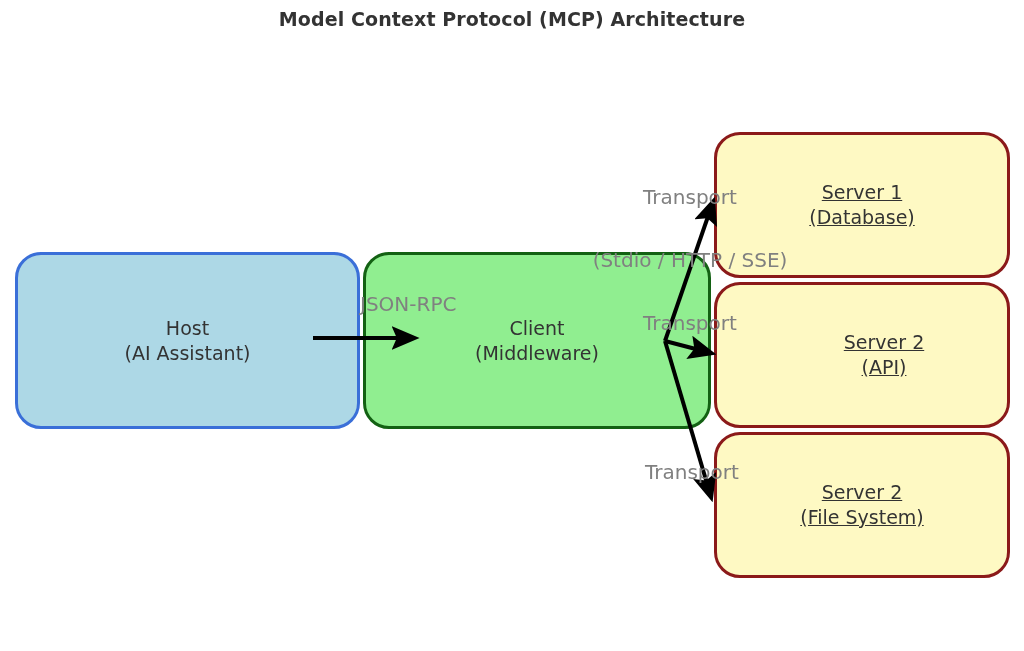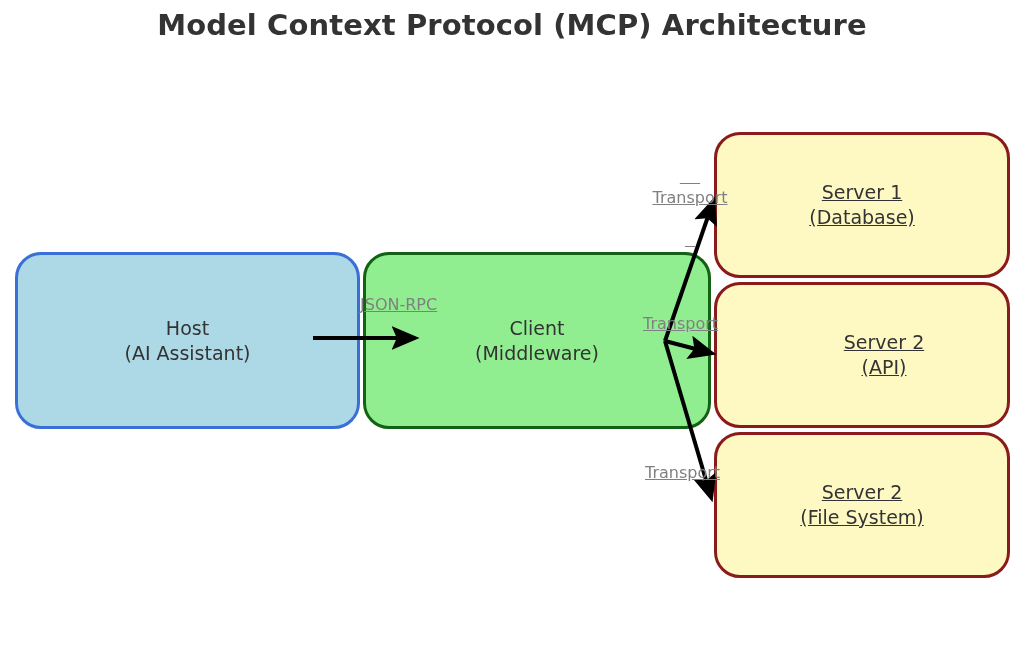--- a/index.html
+++ b/index.html
@@ -14,21 +14,21 @@
     background: #ffffff;
     overflow: hidden;
     font-family: "DejaVu Sans", sans-serif;
   }
   .title {
     position: absolute;
     left: 0;
     top: 8px;
     width: 1024px;
     text-align: center;
-    font-size: 29px;
+    font-size: 19px;
     font-weight: bold;
     color: #333333;
     letter-spacing: 0.1px;
   }
   .node {
     position: absolute;
     box-sizing: border-box;
     display: flex;
     flex-direction: column;
     align-items: center;
@@ -67,25 +67,24 @@
     border-radius: 26px;
     text-decoration: underline;
   }
   .node-server1 { top: 132px; }
   .node-server2 { top: 282px; padding-left: 44px; }
   .node-server3 { top: 432px; }
 
   .edge-label {
     position: absolute;
     color: #808080;
-    font-size: 16px;
+    font-size: 20px;
     line-height: 21px;
     white-space: pre;
     text-align: center;
-    text-decoration: underline;
   }
   .lbl-jsonrpc {
     left: 360px;
     top: 294px;
     text-align: center;
   }
   .lbl-transport1 {
     left: 590px;
     top: 145px;
     width: 200px;
@@ -149,18 +148,19 @@
     <line x1="313" y1="338" x2="414" y2="338" stroke="#000000" stroke-width="4" marker-end="url(#ah)"></line>
     <line x1="665" y1="341" x2="713" y2="202" stroke="#000000" stroke-width="4" marker-end="url(#ah)"></line>
     <line x1="665" y1="341" x2="711" y2="353" stroke="#000000" stroke-width="4" marker-end="url(#ah)"></line>
     <line x1="665" y1="341" x2="711" y2="497" stroke="#000000" stroke-width="4" marker-end="url(#ah)"></line>
   </svg>
 
   <div class="edge-label lbl-jsonrpc">JSON-RPC</div>
 
   <div class="edge-label lbl-transport1">
     <div>Transport</div>
+    <div>(Stdio / HTTP / SSE)</div>
   </div>
 
   <div class="edge-label lbl-transport2">Transport</div>
   <div class="edge-label lbl-transport3">Transport</div>
 
 </div>
 
 </body></html>

